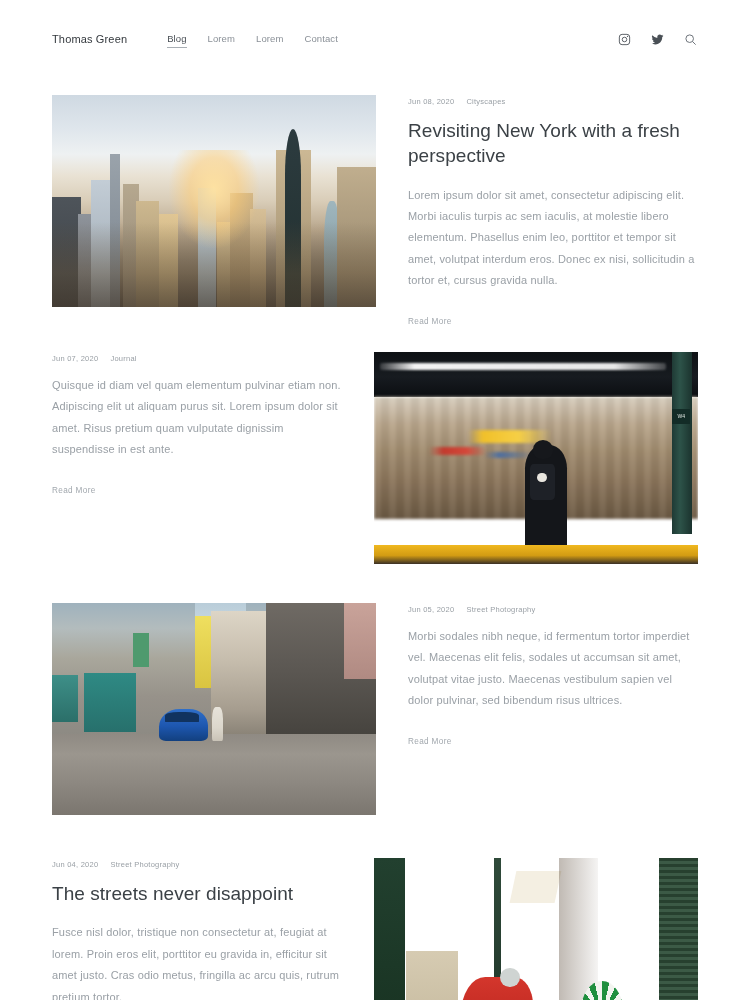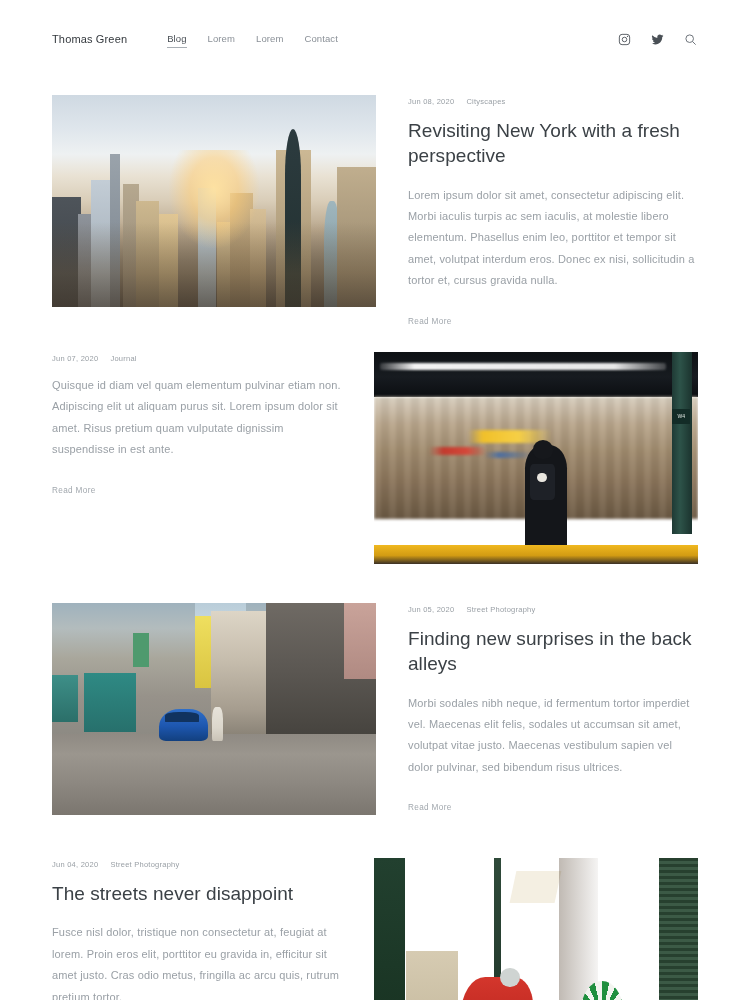--- a/index.html
+++ b/index.html
@@ -377,21 +377,20 @@
       <div class="al-carwin"></div>
       <div class="al-fig"></div>
     </div>
   </div>
 
   <div class="post-body">
     <div class="post-meta">
       <span>Jun 05, 2020</span>
       <span class="meta-cat">Street Photography</span>
     </div>
-    <h2 class="post-title">Finding new surprises in the back alleys</h2>
     <p class="post-excerpt">Morbi sodales nibh neque, id fermentum tortor imperdiet vel. Maecenas elit felis, sodales ut accumsan sit amet, volutpat vitae justo. Maecenas vestibulum sapien vel dolor pulvinar, sed bibendum risus ultrices.</p>
     <a class="read-more">Read More</a>
   </div>
 </article>
 
 <article class="post media-right" style="top:858px;">
 
   <div class="post-media">
     <div class="img-scooter">
       <div class="sc-wall"></div>

